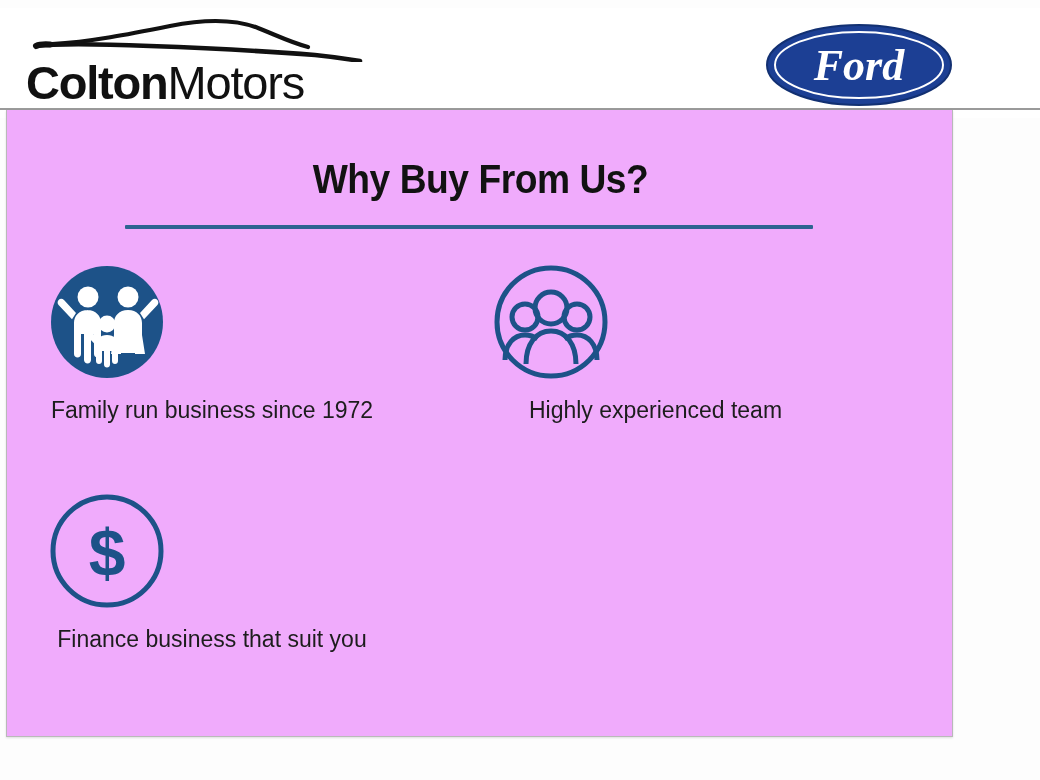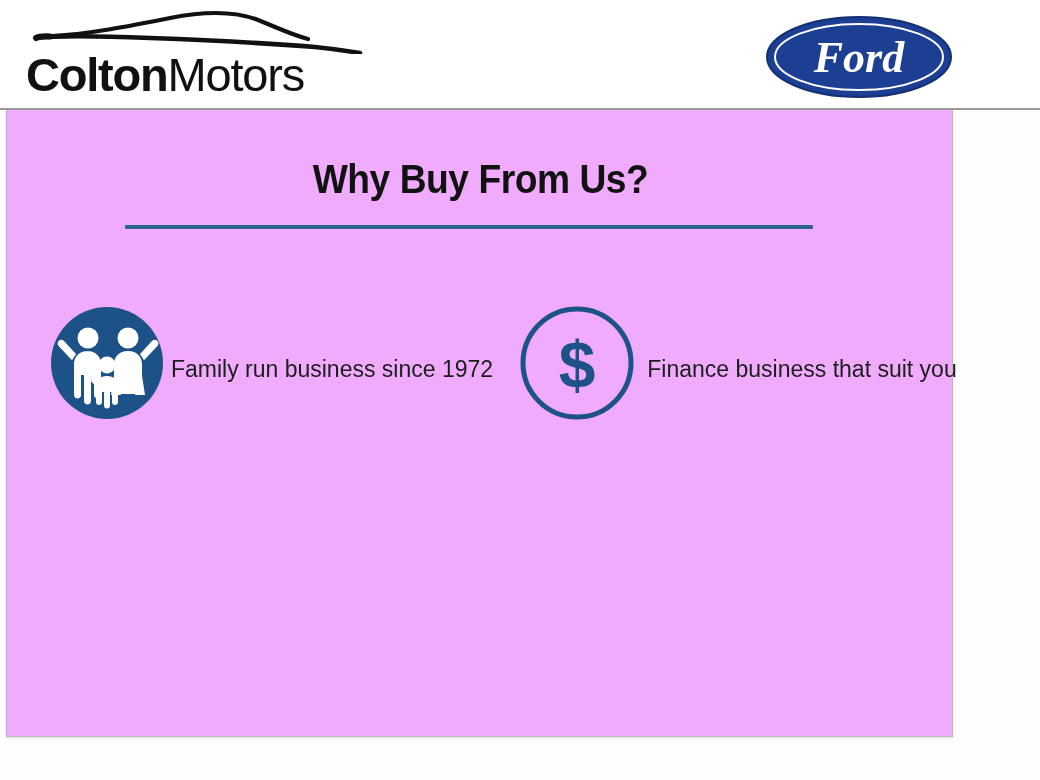--- a/index.html
+++ b/index.html
@@ -15,21 +15,21 @@
   #page {
     position: relative;
     width: 1040px;
     height: 780px;
     background: #fdfdfd;
   }
 
   
   #header {
     position: absolute;
-    left: 0; top: 0;
+    left: 0; top: 8px;
     width: 1040px;
     height: 110px;
     background: #ffffff;
   }
 
   
   #brand-logo {
     position: absolute;
     left: 26px;
     top: 8px;
@@ -123,22 +123,22 @@
     height: 450px;
     display: grid;
     grid-template-columns: 1fr 1fr;
     grid-template-rows: 1fr 1fr;
     column-gap: 20px;
     row-gap: 8px;
   }
 
   .feature-item {
     display: flex;
-    flex-direction: row;
-    align-items: center;
+    flex-direction: column;
+    align-items: flex-start;
     justify-content: flex-start;
     padding-top: 8px;
   }
 
   .feature-icon {
     width: 120px;
     height: 118px;
     display: flex;
     align-items: center;
     justify-content: center;
@@ -209,20 +209,39 @@
               <path d="M58 71 c-7 0 -11 5 -11 10 l0 16 c0 1.8 1.3 3 3 3 c1.7 0 3 -1.2 3 -3 l0 -10 2 0 0 13.5 c0 1.8 1.3 3 3 3 c1.7 0 3 -1.2 3 -3 l0 -13.5 2 0 0 10 c0 1.8 1.3 3 3 3 c1.7 0 3 -1.2 3 -3 l0 -16 c0 -5 -4 -10 -11 -10 z"></path>
               <path d="M48 73.5 l-9.5 -9.5 c-1.3 -1.3 -3.2 -1.2 -4.3 0 c-1.1 1.2 -1 3 0.2 4.3 l10.6 11 z"></path>
               <path d="M68 73.5 l9.5 -9.5 c1.3 -1.3 3.2 -1.2 4.3 0 c1.1 1.2 1 3 -0.2 4.3 l-10.6 11 z"></path>
             </g>
           </svg>
         </div>
         <div class="feature-caption">Family run business since 1972</div>
       </div>
 
 
+      <div class="feature-item">
+        <div class="feature-icon">
+          <svg width="118" height="118" viewBox="0 0 118 118">
+            <circle cx="59" cy="59" r="54" fill="none" stroke="#1d5288" stroke-width="5"></circle>
+            <g fill="none" stroke="#1d5288" stroke-width="5" stroke-linejoin="round">
+
+              <circle cx="33" cy="54" r="13"></circle>
+              <path d="M13 97 C13 81 22 72 33 72 C38 72 42 73.5 45.5 76"></path>
+
+              <circle cx="85" cy="54" r="13"></circle>
+              <path d="M105 97 C105 81 96 72 85 72 C80 72 76 73.5 72.5 76"></path>
+
+              <circle cx="59" cy="45" r="16"></circle>
+              <path d="M34 101 C34 81 44 68 59 68 C74 68 84 81 84 101"></path>
+            </g>
+          </svg>
+        </div>
+        <div class="feature-caption">Highly experienced team</div>
+      </div>
 
       <div class="feature-item">
         <div class="feature-icon">
           <svg width="118" height="118" viewBox="0 0 118 118">
             <circle cx="59" cy="59" r="54" fill="none" stroke="#1d5288" stroke-width="5"></circle>
             <text x="59" y="84" text-anchor="middle" font-family="'Liberation Sans', sans-serif" font-size="66" font-weight="700" fill="#1d5288">$</text>
           </svg>
         </div>
         <div class="feature-caption">Finance business that suit you</div>
       </div>

